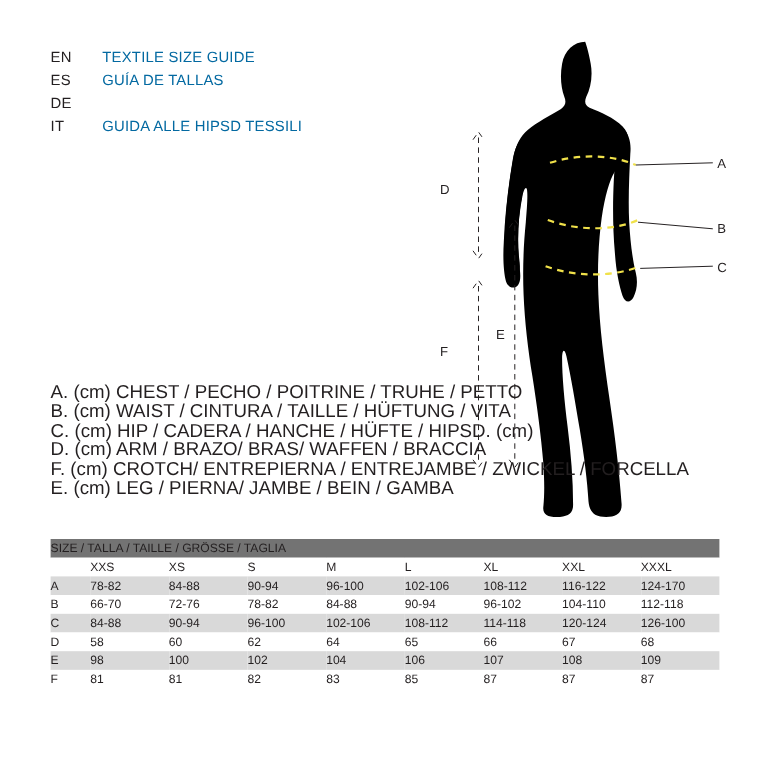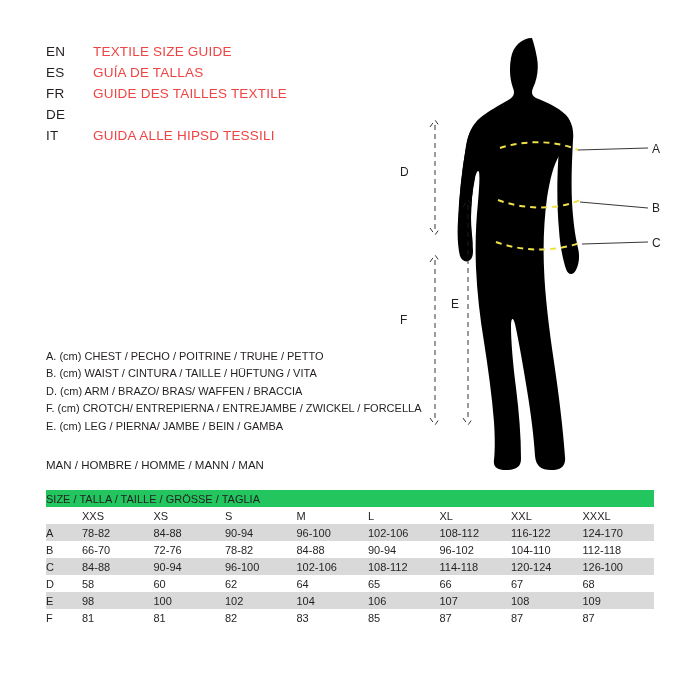--- a/index.html
+++ b/index.html
@@ -34,33 +34,33 @@
     height: 21px;
     font-size: 13.5px;
     letter-spacing: 0.2px;
   }
   .lang-code {
     width: 47px;
     flex: 0 0 47px;
     color: #231f20;
   }
   .lang-text {
-    color: #ef4444;
+    color: #0369a1;
     white-space: nowrap;
   }
 
   
   .legend {
     position: absolute;
     top: 348px;
     left: 46px;
     width: 420px;
   }
   .legend-row {
-    font-size: 11px;
+    font-size: 17px;
     line-height: 17.4px;
     color: #231f20;
     white-space: nowrap;
   }
   .legend-gender {
     position: absolute;
     top: 459px;
     left: 46px;
     font-size: 11.5px;
     color: #231f20;
@@ -92,21 +92,21 @@
     font-size: 11px;
     color: #231f20;
   }
   table.size-table td, table.size-table th {
     padding: 0;
     text-align: left;
     font-weight: normal;
   }
   .hdr-row td {
     height: 17px;
-    background: #22c55e;
+    background: #737373;
     font-size: 11px;
     padding-left: 6px;
     color: #231f20;
   }
   .sizes-row td {
     height: 17px;
     background: #ffffff;
     padding-left: 6px;
   }
   .data-row td {
@@ -133,24 +133,20 @@
 <div id="page">
 
   <div class="lang-block">
     <div class="lang-row">
       <span class="lang-code">EN</span>
       <span class="lang-text">TEXTILE SIZE GUIDE</span>
     </div>
     <div class="lang-row">
       <span class="lang-code">ES</span>
       <span class="lang-text">GUÍA DE TALLAS</span>
-    </div>
-    <div class="lang-row">
-      <span class="lang-code">FR</span>
-      <span class="lang-text">GUIDE DES TAILLES TEXTILE</span>
     </div>
     <div class="lang-row">
       <span class="lang-code">DE</span>
     </div>
     <div class="lang-row">
       <span class="lang-code">IT</span>
       <span class="lang-text">GUIDA ALLE HIPSD TESSILI</span>
     </div>
   </div>
 
@@ -252,26 +248,26 @@
         <text x="20" y="146">D</text>
         <text x="71" y="278">E</text>
         <text x="20" y="294">F</text>
       </g>
     </svg>
   </div>
 
   <div class="legend">
     <div class="legend-row">A. (cm) CHEST / PECHO / POITRINE / TRUHE / PETTO</div>
     <div class="legend-row">B. (cm) WAIST / CINTURA / TAILLE / HÜFTUNG / VITA</div>
+    <div class="legend-row">C. (cm) HIP / CADERA / HANCHE / HÜFTE / HIPSD. (cm)</div>
     <div class="legend-row">D. (cm) ARM / BRAZO/ BRAS/ WAFFEN / BRACCIA</div>
     <div class="legend-row">F. (cm) CROTCH/ ENTREPIERNA / ENTREJAMBE / ZWICKEL / FORCELLA</div>
     <div class="legend-row">E. (cm) LEG / PIERNA/ JAMBE / BEIN / GAMBA</div>
   </div>
 
-  <div class="legend-gender">MAN / HOMBRE / HOMME / MANN / MAN</div>
 
   <div class="table-wrap">
     <table class="size-table">
       <tbody>
         <tr class="hdr-row">
           <td colspan="9">SIZE / TALLA / TAILLE / GRÖSSE / TAGLIA</td>
         </tr>
         <tr class="sizes-row">
           <td class="col-label"></td>
           <td class="col-val">XXS</td>

